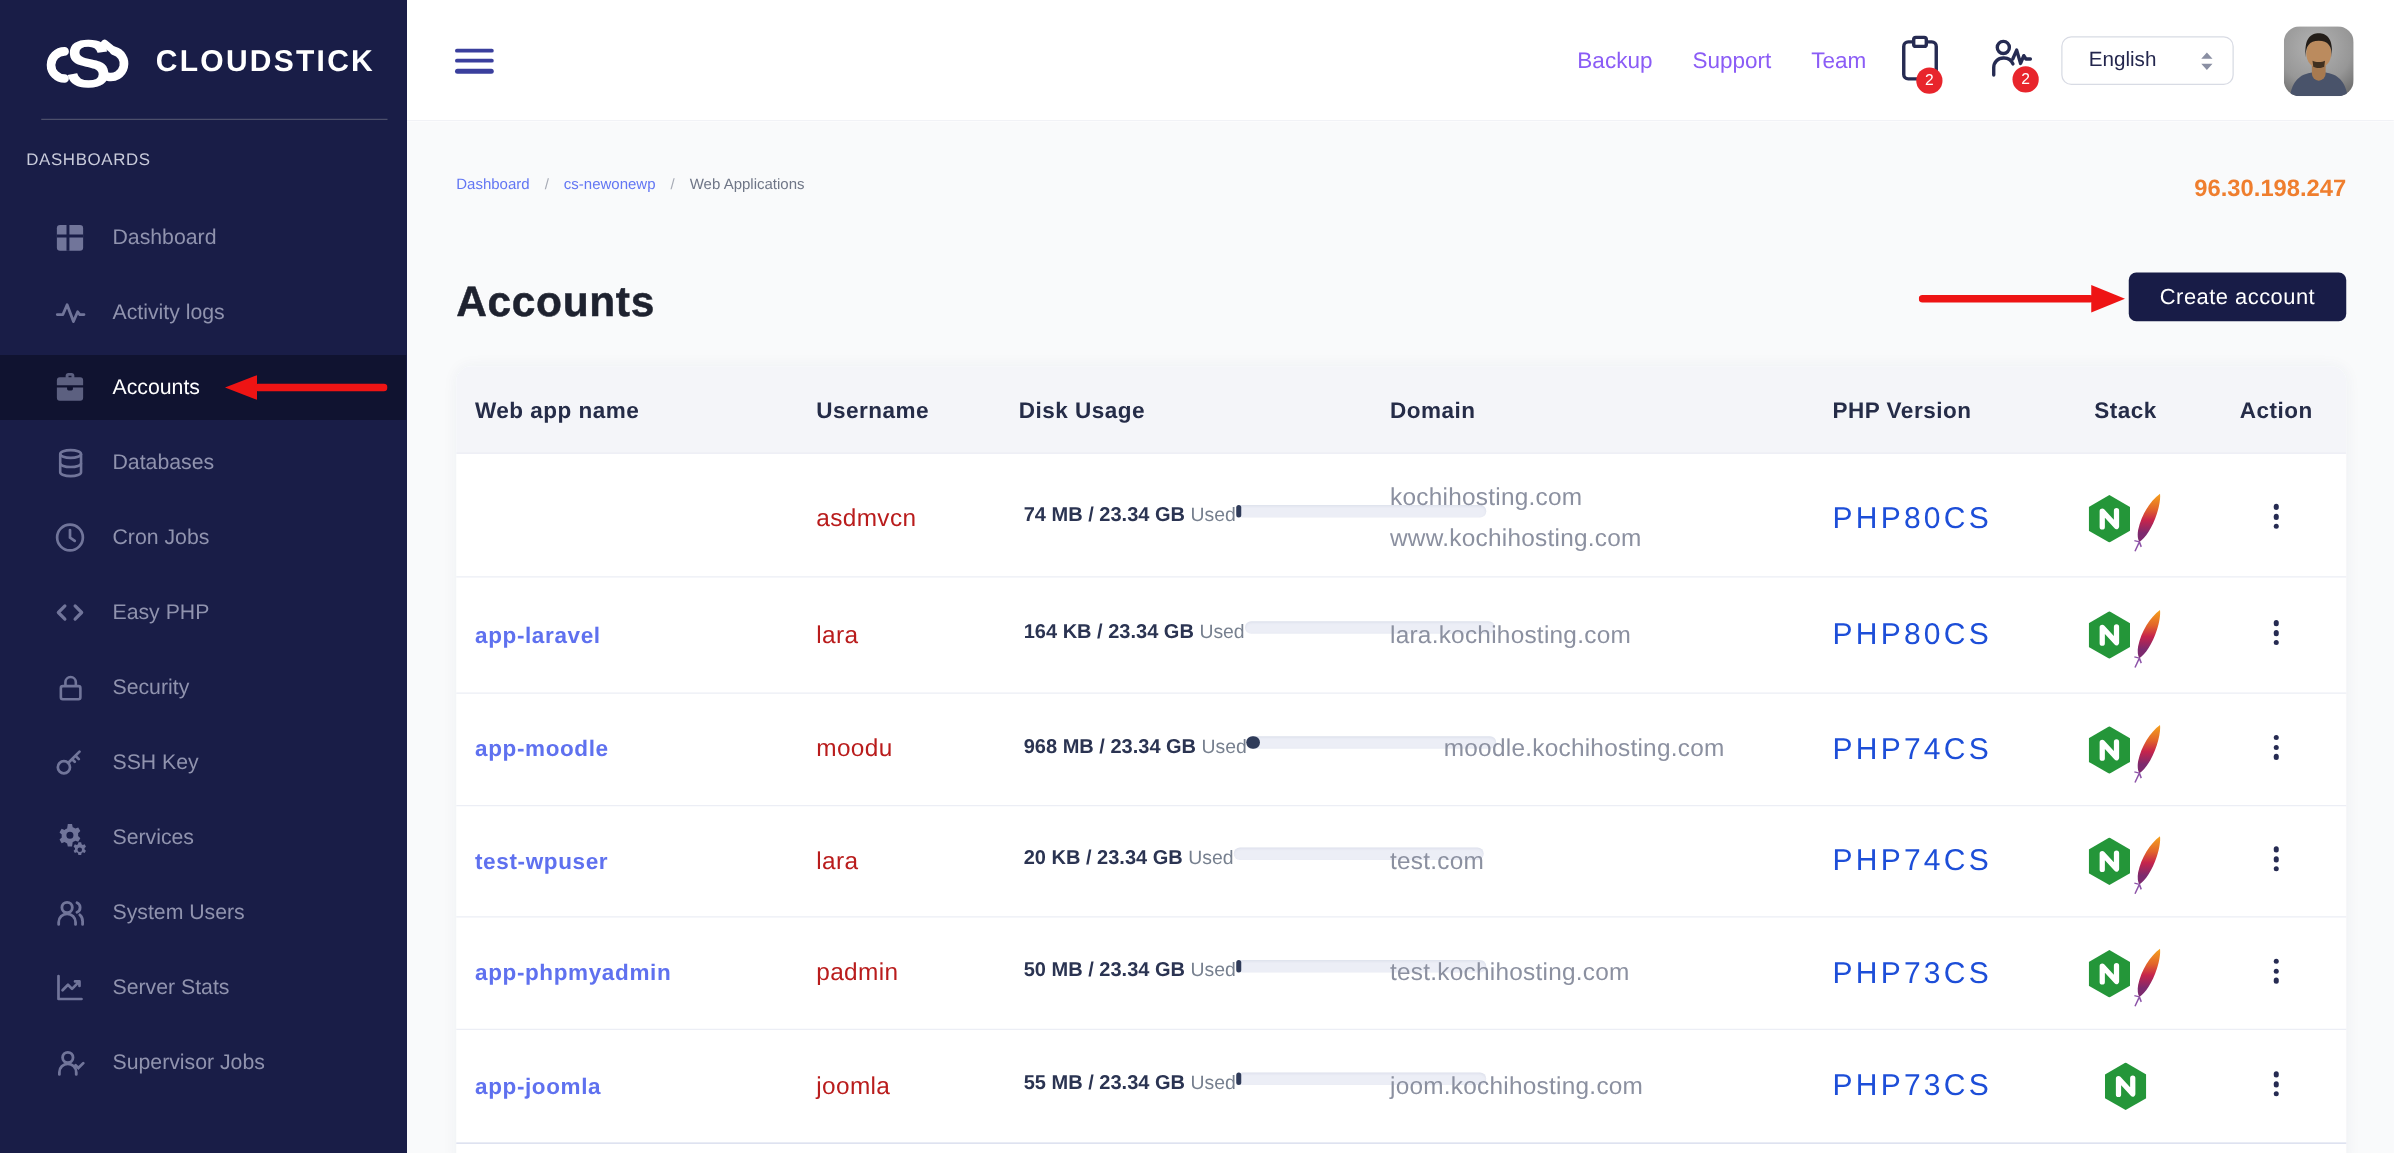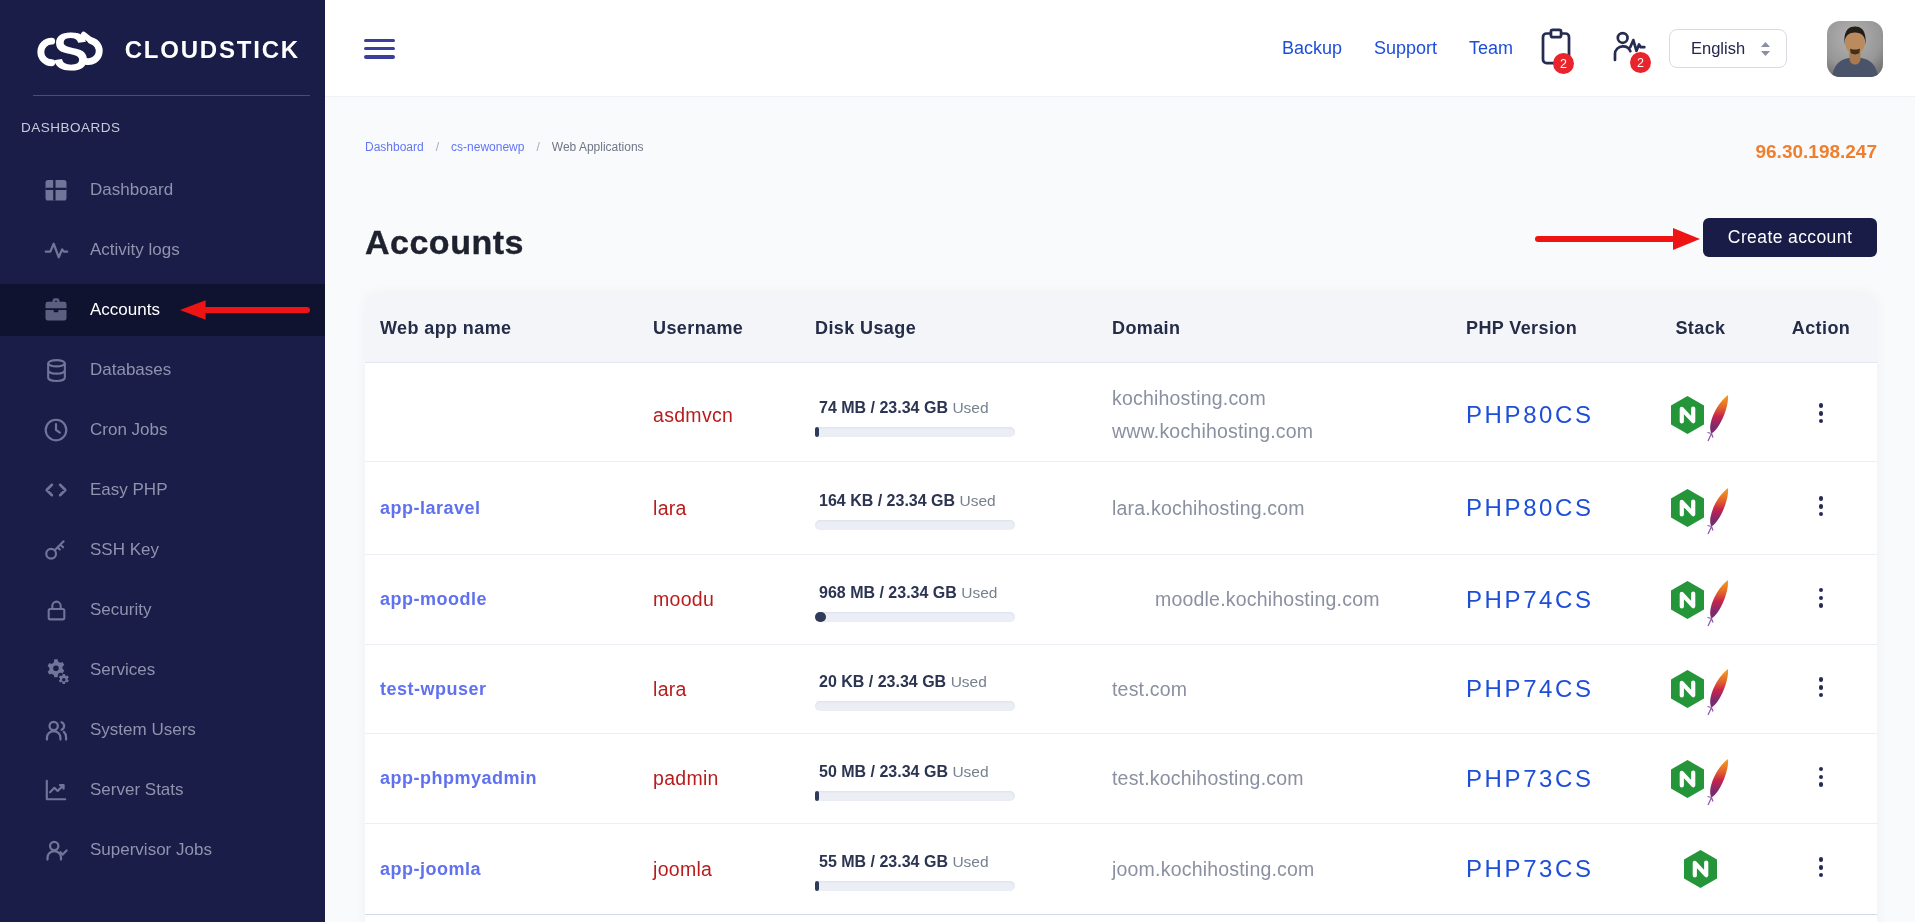--- a/index.html
+++ b/index.html
@@ -11,45 +11,45 @@
 .dashlabel{position:absolute;left:21px;top:120px;color:#c9cbdb;font-size:13.5px;letter-spacing:.5px;}
 .menu{position:absolute;left:0;top:160px;width:325px;}
 .mitem{height:60px;display:flex;align-items:center;color:#9093ae;font-size:17px;position:relative;}
 .mitem .mic{width:28px;height:28px;margin-left:42px;display:flex;align-items:center;justify-content:center;}
 .mitem .mlabel{margin-left:20px;}
 .mitem.active{background:#101330;color:#fff;height:52px;margin:4px 0;}
 .topbar{position:fixed;left:325px;top:0;right:0;height:97px;background:#fff;border-bottom:1px solid #f1f2f6;z-index:4;}
 .burger{position:absolute;left:39px;top:39px;width:31px;}
 .burger div{height:3.2px;background:#3a3f9d;border-radius:2px;margin-bottom:5px;}
 .toplinks{position:absolute;right:0;top:0;height:97px;display:flex;align-items:center;}
-.tlink{color:#1d4ed8;font-size:18px;margin-right:32px;}
+.tlink{color:#8b5cf6;font-size:18px;margin-right:32px;}
 .ticon{position:relative;margin-right:36px;}
 .badge{position:absolute;right:1px;bottom:-4px;width:21px;height:21px;border-radius:50%;background:#e8252c;color:#fff;font-size:12.5px;display:flex;align-items:center;justify-content:center;}
-.langsel{width:118px;height:39px;border:1px solid #d8dbe4;border-radius:8px;display:flex;align-items:center;margin-right:40px;background:#fff;}
+.langsel{width:138px;height:39px;border:1px solid #d8dbe4;border-radius:8px;display:flex;align-items:center;margin-right:40px;background:#fff;}
 .langsel span{color:#23264d;font-size:16.5px;margin-left:21px;flex:1;}
 .avatar{width:56px;height:56px;border-radius:13px;overflow:hidden;margin-right:32px;}
 .main{position:absolute;left:325px;top:97px;right:0;height:825px;background:#f9fafb;}
 .crumbs{position:absolute;left:40px;top:43px;font-size:12px;color:#9aa0ab;}
 .crumbs .sep{margin:0 12px;color:#a7abb5;}
 .crumbs a{color:#6276f3;text-decoration:none;}
 .crumbs .cur{color:#6f7687;}
 .ip{position:absolute;right:38px;top:44px;color:#ef7e2e;font-size:19px;font-weight:bold;}
 .h1{position:absolute;left:40px;top:126px;font-size:34px;font-weight:800;color:#1e222f;letter-spacing:0.5px;-webkit-text-stroke:0.4px #1e222f;}
 .createbtn{position:absolute;right:38px;top:121px;width:174px;height:39px;background:#181c47;color:#fff;font-size:17.5px;letter-spacing:0.4px;border-radius:6px;display:flex;align-items:center;justify-content:center;}
 .card{position:absolute;left:40px;top:196px;width:1512px;height:640px;background:#fff;border-radius:12px 12px 0 0;box-shadow:0 0 12px rgba(40,50,90,.05);}
 .thead{height:70px;background:#f4f5f9;border-radius:12px 12px 0 0;border-bottom:1px solid #e2e5f0;position:relative;}
 .th{position:absolute;top:0;height:70px;display:flex;align-items:center;font-size:18px;font-weight:bold;color:#252c48;letter-spacing:0.4px;}
 .trow{position:relative;border-bottom:1px solid #eceef5;}
 .trow.first .td{top:5px;height:94px;}
 .td{position:absolute;top:0;height:100%;display:flex;align-items:center;}
 .appname{color:#5f71ef;font-size:18px;font-weight:bold;letter-spacing:0.5px;}
 .uname{color:#b91c1c;font-size:19.5px;letter-spacing:0.3px;}
 .domain{color:#8b90a0;font-size:19.5px;letter-spacing:0.2px;line-height:33px;}
 .phpv{color:#1d4ed8;font-size:24px;letter-spacing:2.6px;}
-.diskwrap{display:flex;flex-direction:column;justify-content:flex-start;padding-top:6px;}
+.diskwrap{display:flex;justify-content:flex-start;padding-top:6px;}
 .disktext{font-size:16px;font-weight:bold;color:#2b3452;margin-bottom:10px;margin-left:4px;}
 .disktext span{font-weight:normal;color:#77808f;font-size:15.5px;}
 .track{width:200px;height:10px;background:#eceef6;border-radius:5px;position:relative;box-shadow:inset 0 1px 2px rgba(150,160,190,.18);}
 .fill{position:absolute;left:0;top:0;height:10px;background:#2f3b59;border-radius:5px;}
 .dots{width:4.5px;}
 .dots div{width:4.5px;height:4.5px;border-radius:50%;background:#262b52;margin-bottom:3.2px;}
 .stackcell{display:flex;align-items:center;justify-content:center;}
 </style>
 </head>
 <body>
@@ -119,35 +119,35 @@
     <div class="mitem">
         <span class="mic">
           <svg width="28" height="28" viewBox="0 0 24 24" fill="none" stroke="#71759a" stroke-width="2.2" stroke-linecap="round" stroke-linejoin="round">
             <path d="M8.5 7.5 L4 12 l4.5 4.5 M15.5 7.5 L20 12 l-4.5 4.5"></path>
           </svg>
         </span>
         <span class="mlabel">Easy PHP</span>
       </div>
     <div class="mitem">
         <span class="mic">
+          <svg width="25" height="25" viewBox="0 0 24 24" fill="none" stroke="#71759a" stroke-width="2" stroke-linejoin="round">
+            <rect x="4.5" y="10.5" width="15" height="10" rx="1.5"></rect>
+            <path d="M8 10.5 V7.5 a4 4 0 0 1 8 0 v3"></path>
+          </svg>
+        </span>
+        <span class="mlabel">Security</span>
+      </div>
+    <div class="mitem">
+        <span class="mic">
           <svg width="26" height="26" viewBox="0 0 24 24" fill="none" stroke="#71759a" stroke-width="2" stroke-linecap="round">
             <circle cx="7.5" cy="15.5" r="4.5"></circle>
             <path d="M11 12 L19 4 M16 7 l2.5 2.5 M13.5 9.5 l2 2"></path>
           </svg>
         </span>
         <span class="mlabel">SSH Key</span>
-      </div>
-    <div class="mitem">
-        <span class="mic">
-          <svg width="25" height="25" viewBox="0 0 24 24" fill="none" stroke="#71759a" stroke-width="2" stroke-linejoin="round">
-            <rect x="4.5" y="10.5" width="15" height="10" rx="1.5"></rect>
-            <path d="M8 10.5 V7.5 a4 4 0 0 1 8 0 v3"></path>
-          </svg>
-        </span>
-        <span class="mlabel">Security</span>
       </div>
     <div class="mitem">
         <span class="mic">
           <svg width="27" height="27" viewBox="0 0 24 24" fill="#71759a">
             <path d="M10 2 h3 l.5 2.2 a6.5 6.5 0 0 1 1.8 1 l2.1-.8 1.5 2.6 -1.6 1.5 a6.5 6.5 0 0 1 0 2 l1.6 1.5 -1.5 2.6 -2.1-.8 a6.5 6.5 0 0 1-1.8 1 L13 18 h-3 l-.5-2.2 a6.5 6.5 0 0 1-1.8-1 l-2.1.8 L4.1 13 l1.6-1.5 a6.5 6.5 0 0 1 0-2 L4.1 8 5.6 5.4 l2.1.8 a6.5 6.5 0 0 1 1.8-1 Z M11.5 7.5 a2.5 2.5 0 1 0 0 5 a2.5 2.5 0 0 0 0-5 Z"></path>
             <path d="M17.5 15 h2 l.3 1.4 .9.5 1.3-.5.9 1.7-1 .9 v1 l1 .9 -.9 1.7 -1.3-.5 -.9.5 -.3 1.4 h-2 l-.3-1.4 -.9-.5 -1.3.5 -.9-1.7 1-.9 v-1 l-1-.9 .9-1.7 1.3.5 .9-.5 Z M18.5 18.6 a1.6 1.6 0 1 0 0 3.2 a1.6 1.6 0 0 0 0-3.2 Z"></path>
           </svg>
         </span>
         <span class="mlabel">Services</span>
       </div>

